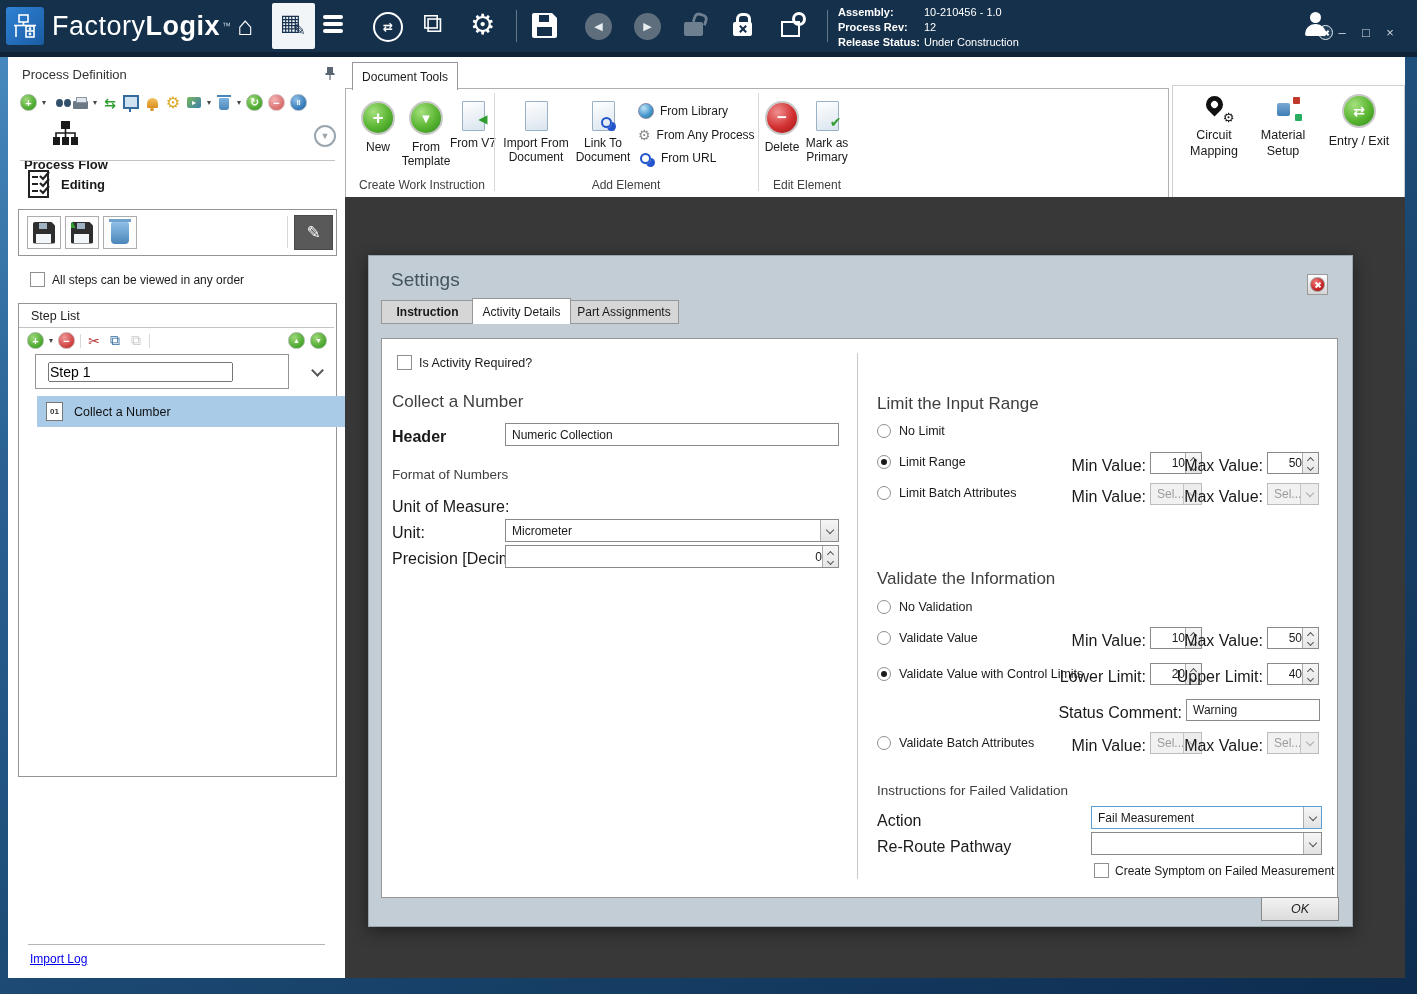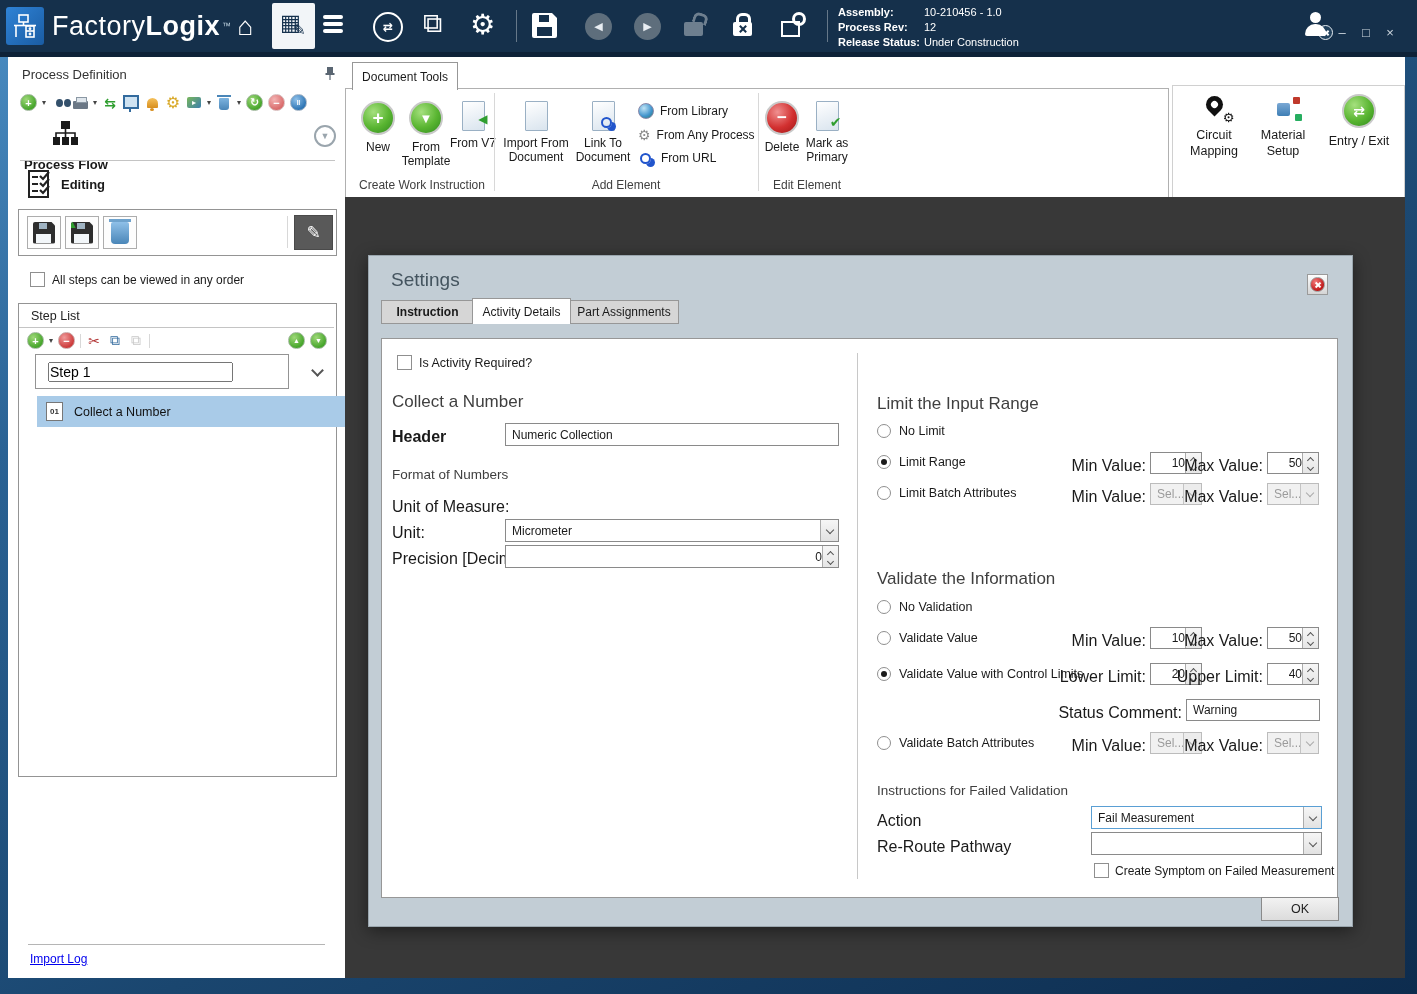--- a/index.html
+++ b/index.html
@@ -653,16 +653,16 @@
           <span class="chevbtn">
             <i class="chev"></i>
           </span>
       </div>
       <div class="abs rrow" style="left:712px;top:524px;gap:6px;">
         <span class="cbx"></span>
         <span class="rlabel" style="font-size:12px;">Create Symptom on Failed Measurement</span>
       </div>
     </div>
 
-    <div class="abs okbtn" style="left:892px;top:641px;width:76px;height:22px;">OK</div>
+    <div class="abs okbtn" style="left:892px;top:641px;width:76px;height:22px;font-style:italic;">OK</div>
   </div>
 
 </div>
 
 </body></html>

